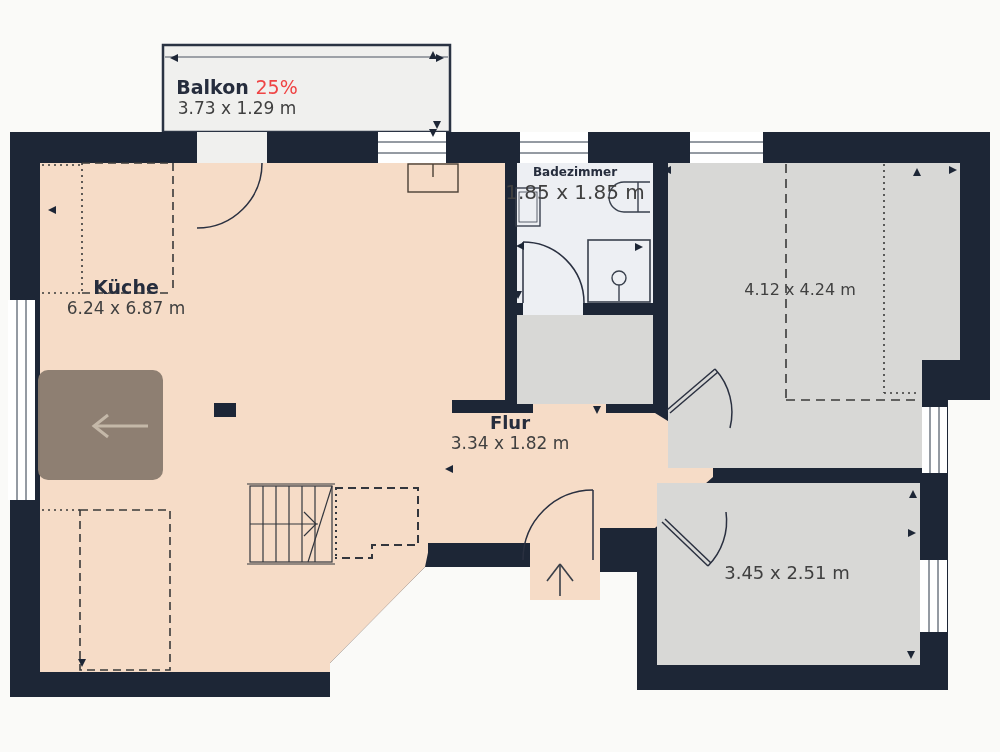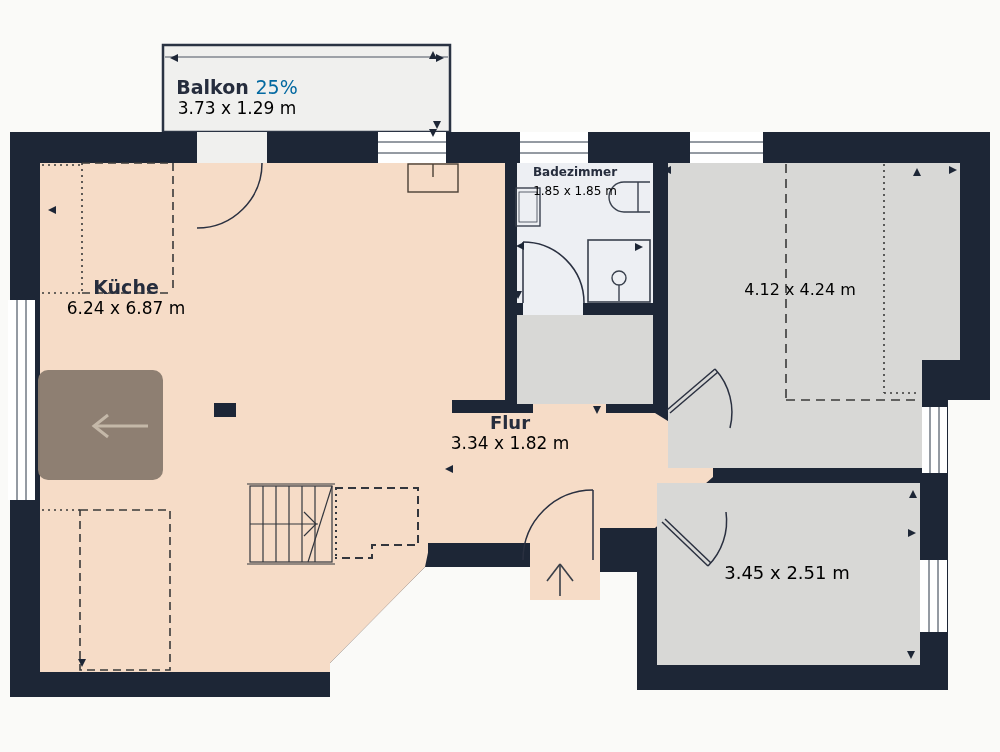--- a/index.html
+++ b/index.html
@@ -2,22 +2,22 @@
 <html><head>
 <meta charset="utf-8">
 <style>
   html,body{margin:0;padding:0;background:#fafaf8;}
   #plan{position:relative;width:1000px;height:752px;background:#fafaf8;overflow:hidden;
         font-family:"DejaVu Sans","Liberation Sans",sans-serif;}
   #plan svg{position:absolute;left:0;top:0;}
   .lbl{position:absolute;text-align:center;white-space:nowrap;pointer-events:none;}
   .room-name{font-weight:bold;color:#262d3d;font-size:19px;}
   .room-name.small{font-size:12px;}
-  .room-dims{color:#000000;font-size:17px;}
-  .share{font-weight:normal;color:#0369a1;}
+  .room-dims{color:#404040;font-size:17px;}
+  .share{font-weight:normal;color:#ef4444;}
   #nav-btn{position:absolute;left:38px;top:370px;width:125px;height:110px;border:none;
            background:#8b7d70;border-radius:10px;cursor:pointer;opacity:.97;}
   #nav-btn svg{position:static;}
 </style>
 </head>
 <body>
 
 <div id="plan">
 
 <svg width="1000" height="752" viewBox="0 0 1000 752">
@@ -178,21 +178,21 @@
     <span class="room-dims">3.73 x 1.29 m</span>
   </div>
 
   <div class="lbl" style="left:26px;top:276px;width:200px;">
     <span class="room-name">Küche</span><br>
     <span class="room-dims">6.24 x 6.87 m</span>
   </div>
 
   <div class="lbl" style="left:475px;top:161px;width:200px;">
     <span class="room-name small">Badezimmer</span><br>
-    <span class="room-dims" style="font-size:12px;">1.85 x 1.85 m</span>
+    <span class="room-dims" style="font-size:20px;">1.85 x 1.85 m</span>
   </div>
 
   <div class="lbl" style="left:410px;top:412px;width:200px;">
     <span class="room-name" style="font-size:18px;">Flur</span><br>
     <span class="room-dims">3.34 x 1.82 m</span>
   </div>
 
   <div class="lbl" style="left:700px;top:280px;width:200px;">
     <span class="room-dims" style="font-size:16px;">4.12 x 4.24 m</span>
   </div>

